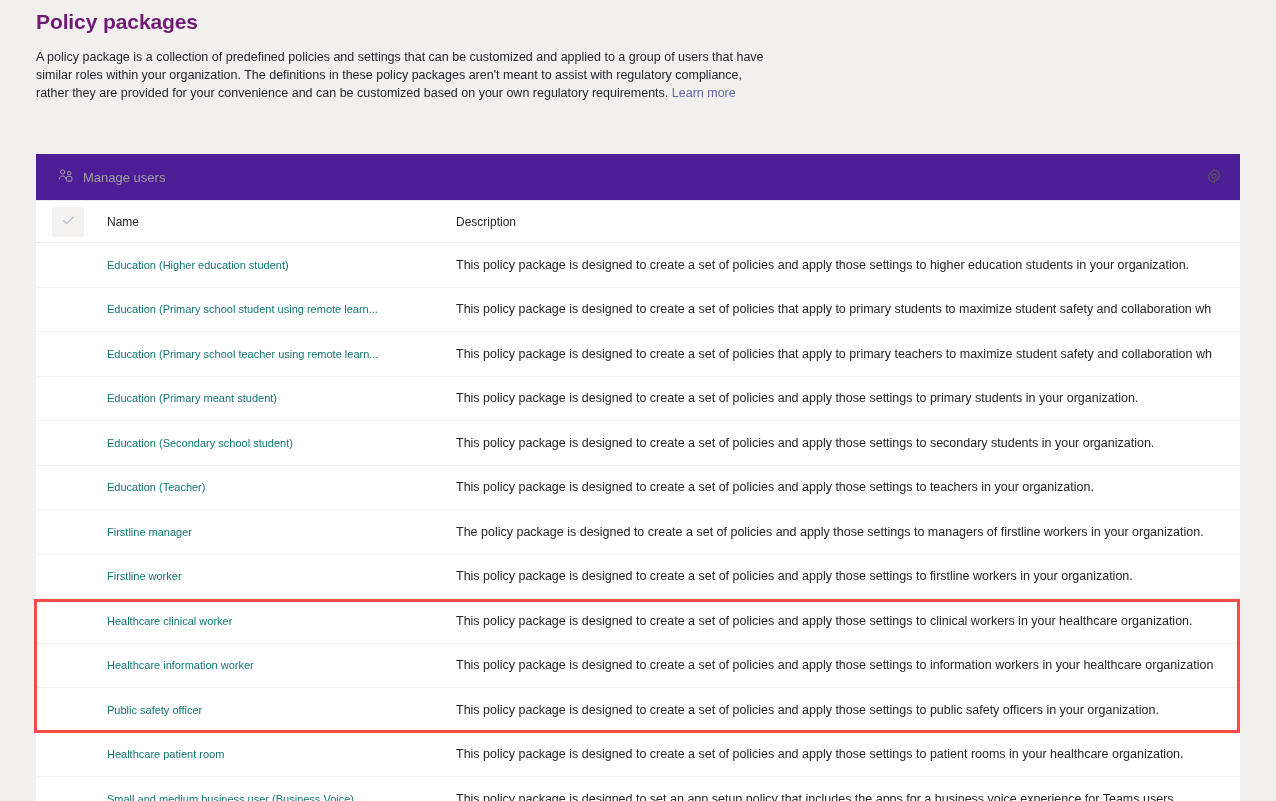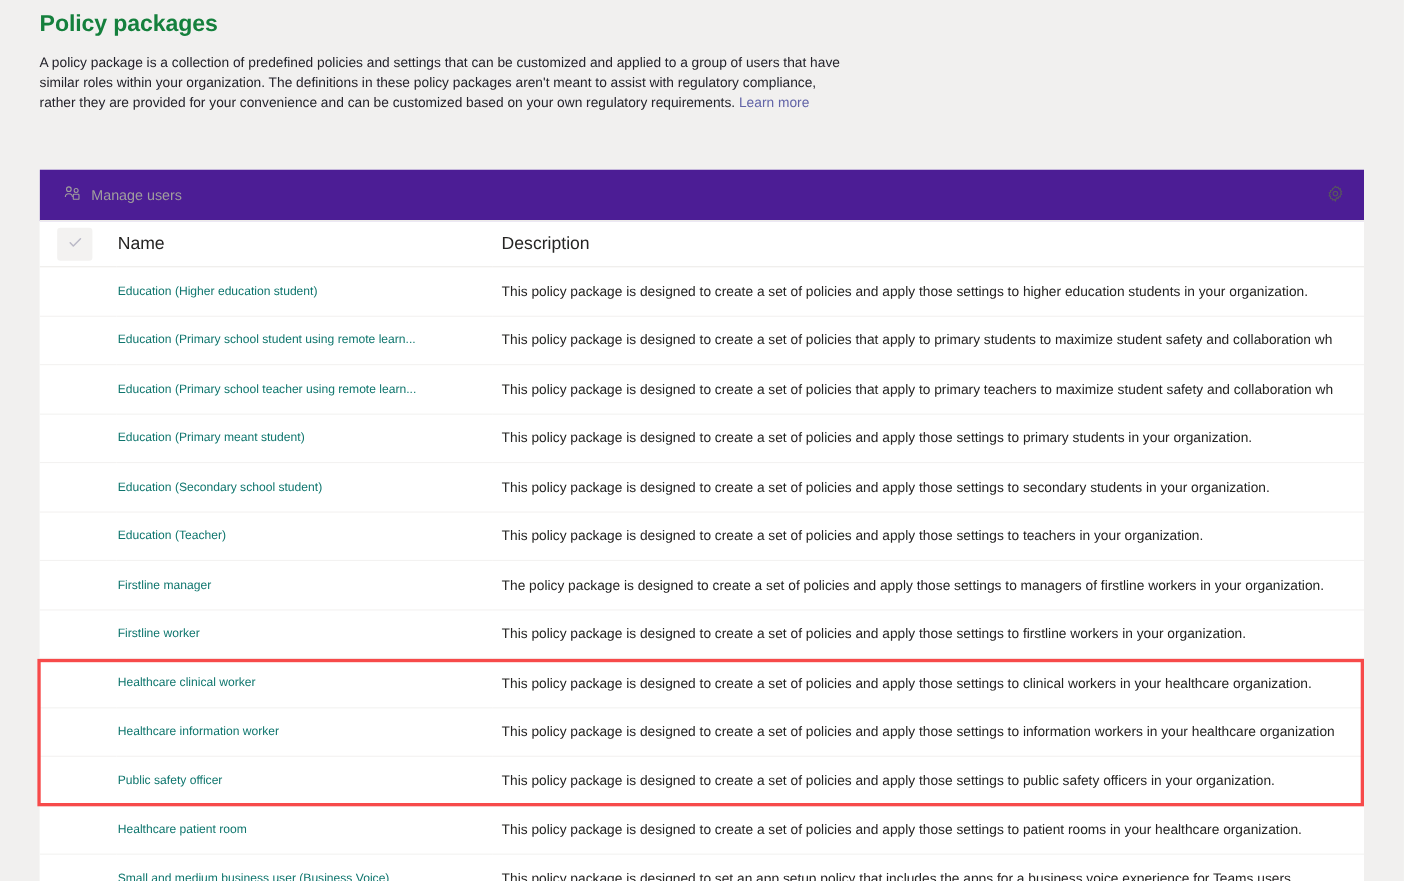--- a/index.html
+++ b/index.html
@@ -24,21 +24,21 @@
   .header {
     position: absolute;
     left: 36px;
     top: 8px;
     width: 760px;
   }
 
   .page-title {
     font-size: 21px;
     font-weight: bold;
-    color: #15803d;
+    color: #701a75;
     letter-spacing: -0.1px;
     margin: 0 0 12px 0;
     line-height: 28px;
   }
 
   .page-desc {
     font-size: 12.5px;
     line-height: 18px;
     color: #24232b;
     margin: 0;
@@ -109,21 +109,21 @@
   .tbl col.c-check { width: 70px; }
   .tbl col.c-name  { width: 342px; }
   .tbl col.c-desc  { width: 792px; }
 
   thead th {
     height: 41px;
     padding: 0;
     border-bottom: 1px solid #edebe9;
     text-align: left;
     font-weight: normal;
-    font-size: 16px;
+    font-size: 12px;
     color: #252423;
     vertical-align: middle;
   }
 
   th.th-check { padding-left: 16px; }
   th.th-name  { padding-left: 1px; }
   th.th-desc  { padding-left: 8px; }
 
   .selectall {
     width: 32px;

